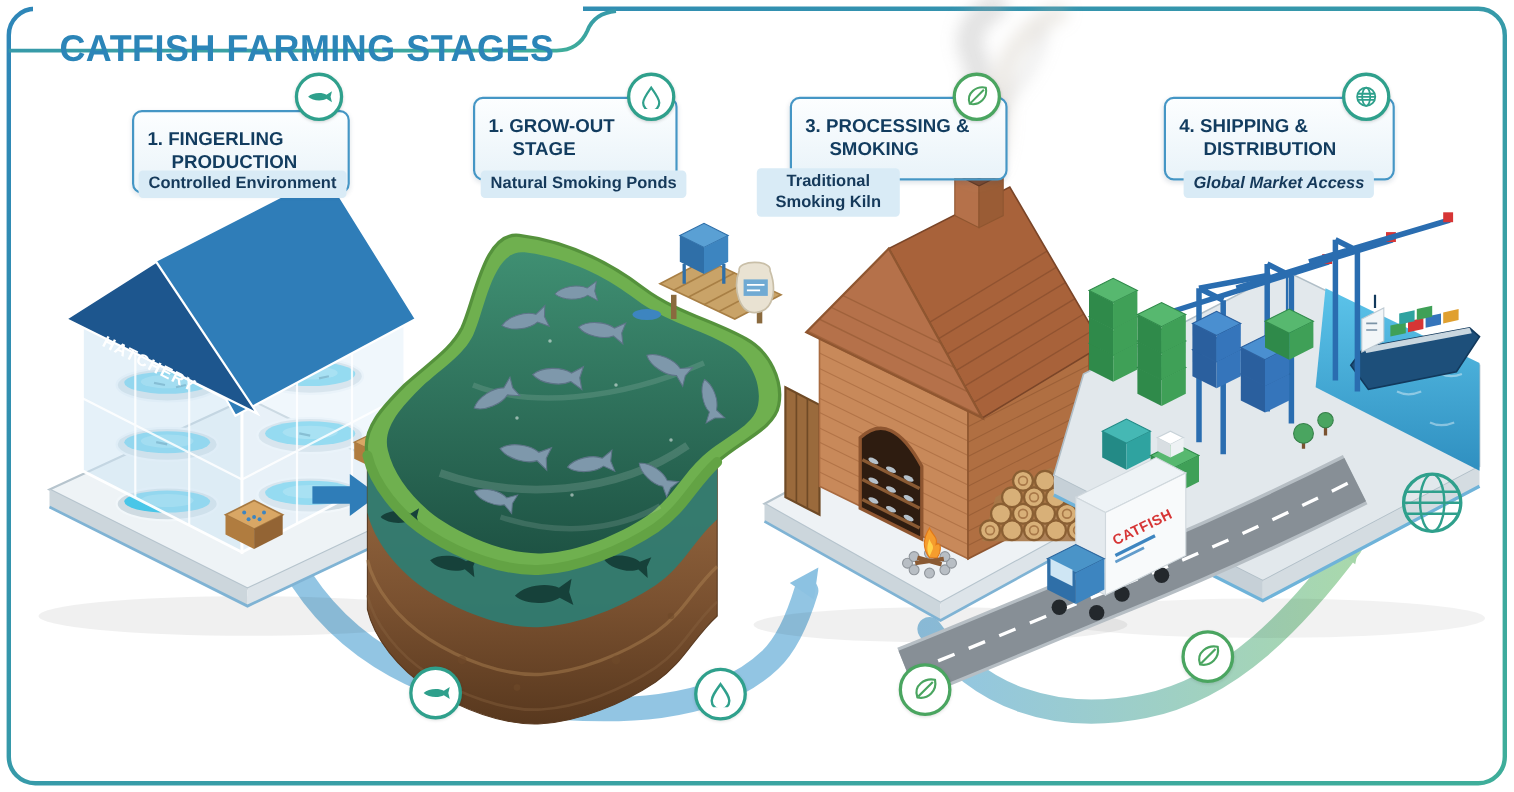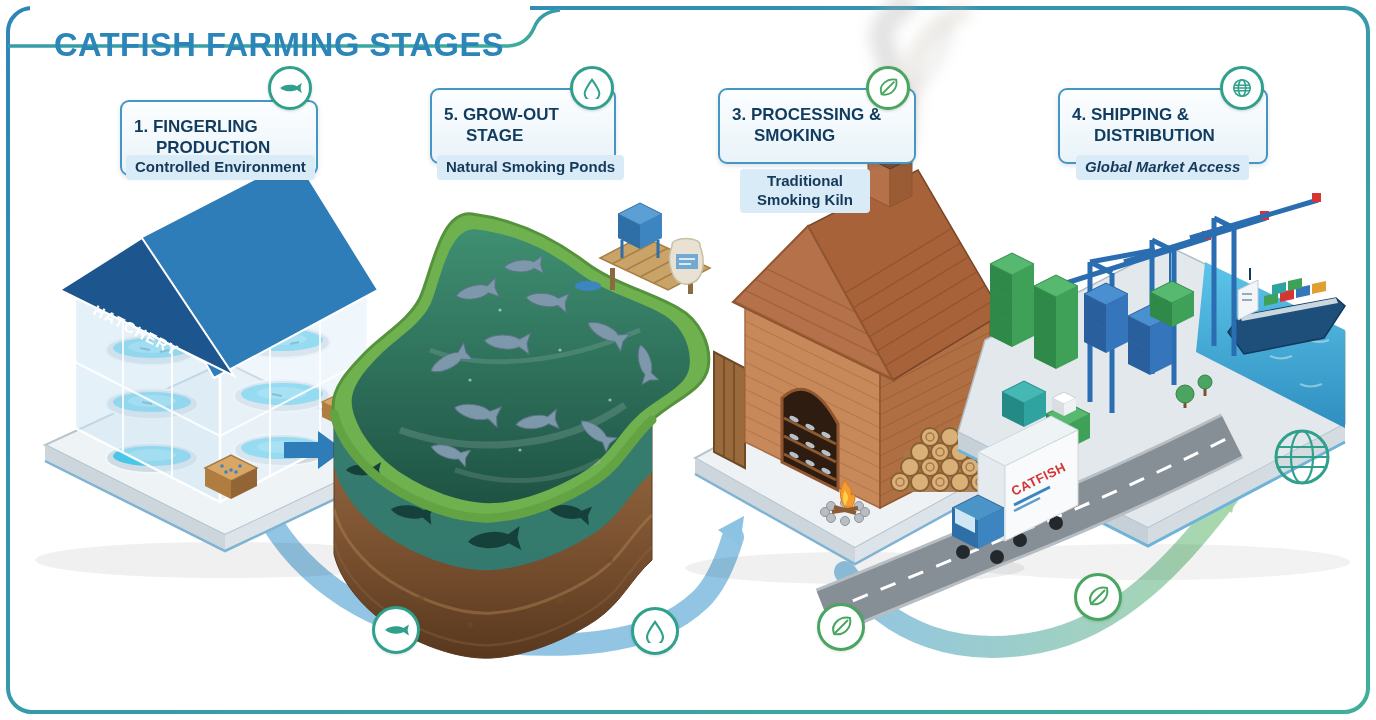--- a/index.html
+++ b/index.html
@@ -441,38 +441,38 @@
   <span>1. FINGERLING PRODUCTION</span>
 </div>
 <div class="abs stage-badge" style="left:268px;top:66px;">
   <svg width="24" height="24" viewBox="-12 -12 24 24">
         <use href="#fishP" fill="#2fa08c" transform="scale(.62)"></use>
       </svg>
 </div>
 <div class="abs txt subtitle" style="left:126px;top:155px;">Controlled Environment</div>
 
 <div class="abs txt stage-box" style="left:430px;top:88px;width:160px;height:58px;">
-  <span>5. GROW-OUT STAGE</span>
+  <span>1. GROW-OUT STAGE</span>
 </div>
 <div class="abs stage-badge" style="left:570px;top:66px;">
   <svg width="22" height="22" viewBox="-12 -12 24 24">
         <path d="M0 -9 C5 -2 8 2 8 6 A8 8 0 1 1 -8 6 C-8 2 -5 -2 0 -9 Z" fill="none" stroke="#2fa08c" stroke-width="2.2"></path>
       </svg>
 </div>
 <div class="abs txt subtitle" style="left:437px;top:155px;">Natural Smoking Ponds</div>
 
 <div class="abs txt stage-box" style="left:718px;top:88px;width:172px;height:58px;">
   <span>3. PROCESSING &amp; SMOKING</span>
 </div>
 <div class="abs stage-badge badge-green" style="left:866px;top:66px;">
   <svg width="22" height="22" viewBox="-12 -12 24 24">
         <path d="M-7 7 C-11 -4 0 -11 9 -9 C11 1 3 9 -7 7 Z M-6 6 L7 -7" fill="none" stroke="#4aa560" stroke-width="2"></path>
       </svg>
 </div>
-<div class="abs txt subtitle narrow" style="left:740px;top:153px;margin-top:16px;">Traditional Smoking Kiln</div>
+<div class="abs txt subtitle narrow" style="left:688px;top:153px;">Traditional Smoking Kiln</div>
 
 <div class="abs txt stage-box" style="left:1058px;top:88px;width:184px;height:58px;align-items:center;">
   <span>4. SHIPPING &amp; DISTRIBUTION</span>
 </div>
 <div class="abs stage-badge" style="left:1220px;top:66px;">
   <svg width="22" height="22" viewBox="-12 -12 24 24" fill="none" stroke="#2fa08c" stroke-width="1.8">
     <circle r="9"></circle>
         <ellipse rx="4" ry="9"></ellipse>
         <path d="M-8.5 -3 H8.5 M-9 0 H9 M-8.5 3 H8.5"></path>
   </svg>

